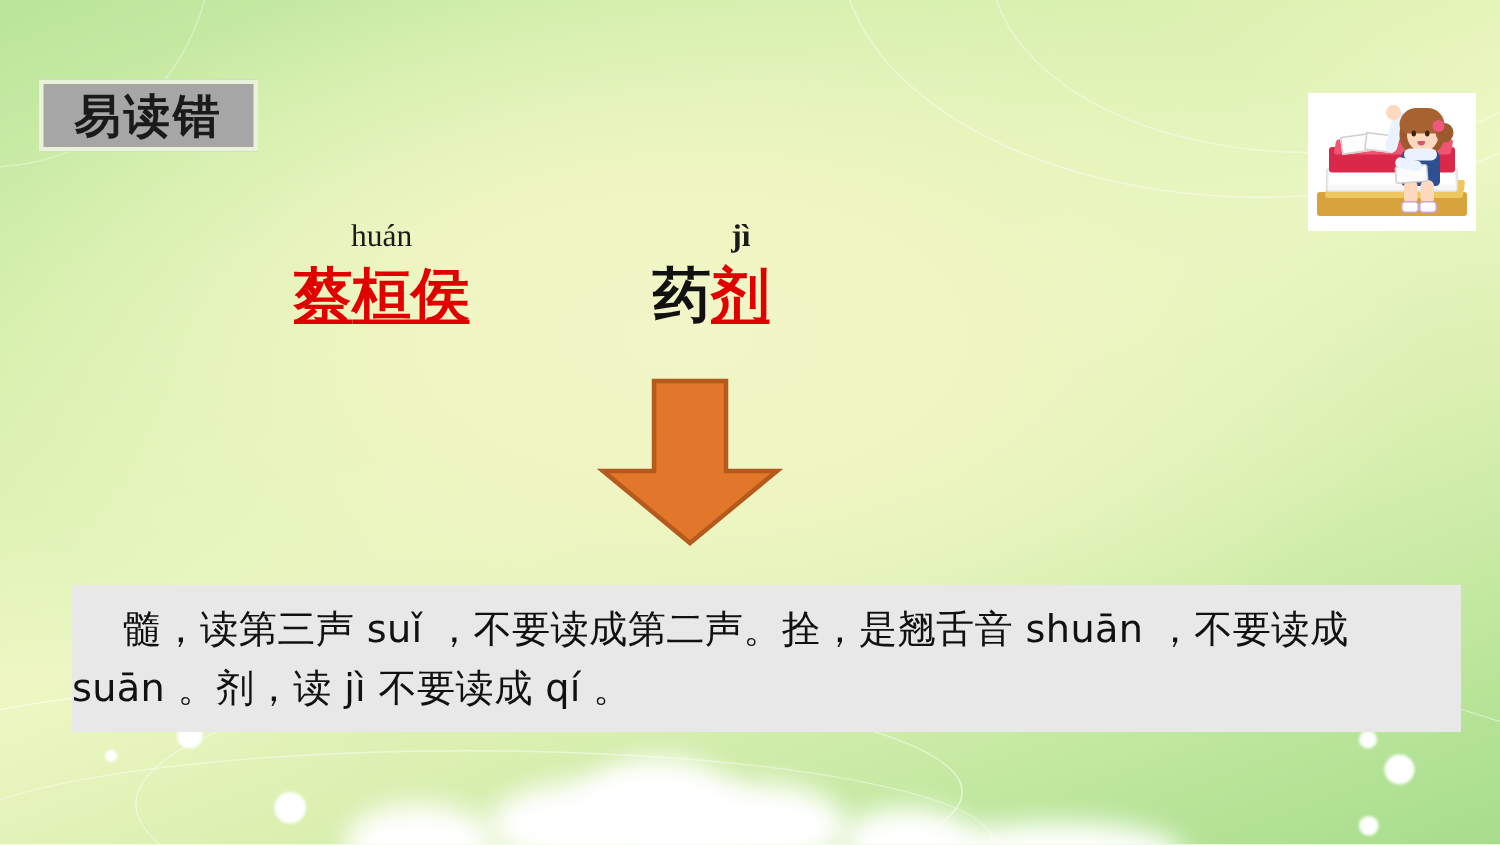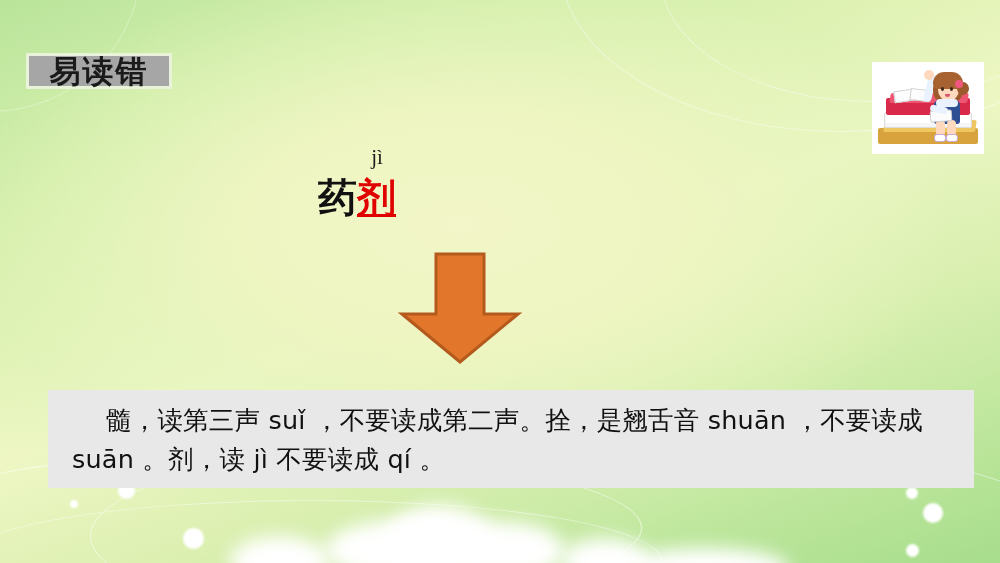--- a/index.html
+++ b/index.html
@@ -62,21 +62,21 @@
   .dot-4 { width: 20px; height: 20px; left: 923px; top: 503px; }
   .dot-5 { width: 13px; height: 13px; left: 906px; top: 544px; }
   .dot-6 { width: 8px;  height: 8px;  left: 70px;  top: 500px; }
 
   
   #title-plate {
     position: absolute;
     left: 26px;
     top: 53px;
     width: 146px;
-    height: 36px;
+    height: 48px;
     background: #a6a6a6;
     border: 3px solid #e9f3d9;
     box-sizing: border-box;
     display: flex;
     align-items: center;
     justify-content: center;
   }
   #title-plate .title-text {
     font-family: "Liberation Serif", "DejaVu Serif", serif;
     font-weight: bold;
@@ -177,42 +177,42 @@
     text-underline-offset: 3px;
   }
   .gap-1 { width: 46px; }
   .gap-2 { width: 40px; }
   .gap-3 { width: 36px; }
 
   
   .pin-off-huan  { margin-left: 0px; }
   .pin-off-sui   { margin-left: 42px; }
   .pin-off-shuan { margin-left: -38px; }
-  .pin-off-ji    { margin-left: 40px; }
+  .pin-off-ji    { margin-left: 40px; font-weight: bold; }
 
   
   #arrow {
     position: absolute;
     left: 398px;
     top: 252px;
     width: 124px;
     height: 112px;
   }
   #arrow svg { display: block; width: 124px; height: 112px; }
 
   
   #explain-box {
     position: absolute;
     left: 48px;
     top: 390px;
     width: 926px;
     height: 98px;
     background: #e8e8e8;
     box-sizing: border-box;
-    padding: 11px 14px 0 24px;
+    padding: 11px 14px 0 0;
   }
   #explain-box p {
     margin: 0;
     font-family: "DejaVu Sans", "Liberation Sans", sans-serif;
     font-size: 25.5px;
     line-height: 1.52;
     color: #111111;
     text-indent: 34px;
     letter-spacing: 0.2px;
     white-space: pre-wrap;
@@ -273,20 +273,30 @@
     <div class="ill-part girl-leg-r"></div>
     <div class="ill-part girl-shoe-l"></div>
     <div class="ill-part girl-shoe-r"></div>
     <div class="ill-part girl-bookheld"></div>
     <div class="ill-part girl-arm-dn"></div>
   </div>
 
   <div id="word-area">
     <div class="word-row">
 
+      <div class="word-group">
+        <div class="pinyin-line">
+          <span class="pinyin pin-off-huan">huán</span>
+        </div>
+        <div class="hanzi-line">
+          <span class="hanzi red">蔡</span>
+          <span class="hanzi red">桓</span>
+          <span class="hanzi red">侯</span>
+        </div>
+      </div>
 
       <div class="gap-1"></div>
 
 
       <div class="gap-2"></div>
 
 
       <div class="gap-3"></div>
 
       <div class="word-group">

